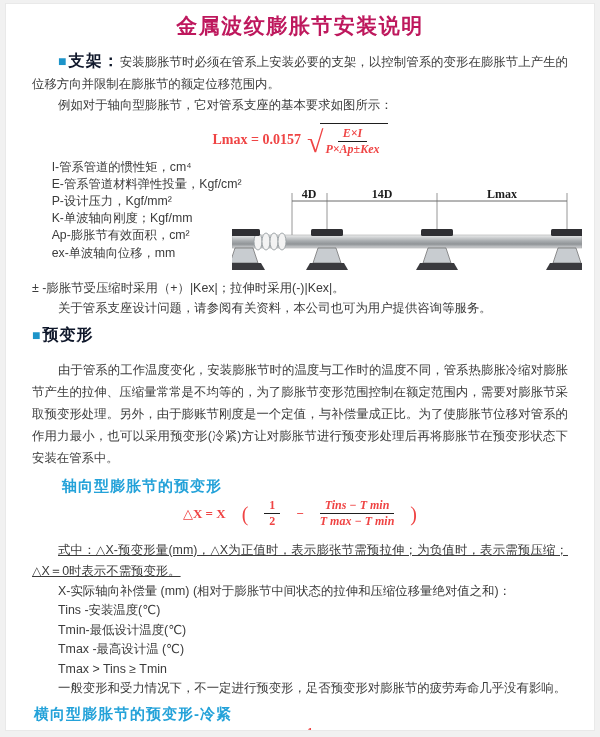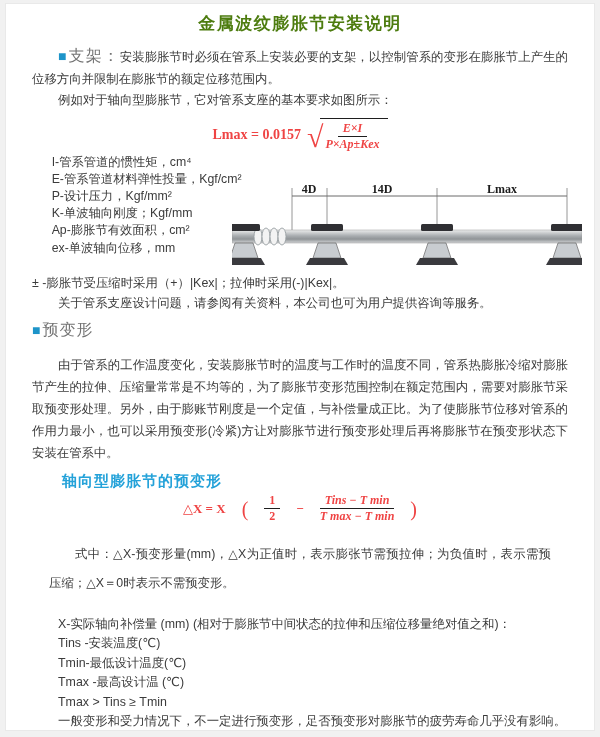--- a/index.html
+++ b/index.html
@@ -9,24 +9,24 @@
   }
   .page{
     position:relative;box-sizing:border-box;
     width:588px;height:726px;margin:4px 6px 7px 6px;
     padding:0 26px;background:#ffffff;color:#3b3b3b;
     overflow:hidden;box-shadow:0 0 0 1px #e9e9e9;
     font-size:12.4px;
   }
   .title{
     margin:0;padding-top:8px;text-align:center;
-    font-size:17px;font-weight:700;color:#4d7c0f;letter-spacing:1.5px;
+    font-size:21px;font-weight:700;color:#be185d;letter-spacing:1.5px;
   }
   .bullet{color:#1d94c9;font-size:14px;margin-right:2px;}
-  .sec-title{color:#737373;font-weight:400;font-size:16px;letter-spacing:1px;}
+  .sec-title{color:#0f172a;font-weight:700;font-size:16px;letter-spacing:1px;}
   p.intro{margin:10px 0 0;line-height:21.5px;text-indent:2.1em;text-align:justify;}
   p.example{margin:0;line-height:21.5px;text-indent:2.1em;}
 
   .formula{font-family:"Liberation Serif","DejaVu Serif",serif;color:#ef4444;}
   .f1{margin:6px 0 2px;display:flex;justify-content:center;align-items:center;
       gap:6px;font-weight:700;font-size:14px;height:34px;}
   .sqrt{display:inline-flex;align-items:center;}
   .sqrt-sym{font-size:30px;font-weight:400;line-height:0.85;margin-right:-3px;transform:translateY(2px);}
   .sqrt-body{border-top:1.5px solid #1e1e1e;padding:1px 8px 0 5px;}
   .frac{display:inline-flex;flex-direction:column;align-items:center;
@@ -46,21 +46,21 @@
   .sec2{margin:6px 0 12px;line-height:22px;}
   .s2-para{margin:0;line-height:22px;text-align:justify;text-indent:2.1em;}
 
   .sub{font-weight:700;font-size:15px;color:#24a2d9;letter-spacing:1px;}
   .sub-axial{margin:6px 0 0 30px;line-height:21px;}
   .sub-lateral{margin:4px 0 0 2px;line-height:21px;}
 
   .f2{margin:4px 0 12px;display:flex;justify-content:center;align-items:center;
       gap:16px;font-weight:700;font-size:13px;height:28px;}
   .paren{font-size:20px;font-weight:400;line-height:1;}
-  .note-para{margin:17px;line-height:29px;text-align:justify;text-indent:2.1em;}
+  .note-para{margin:0;line-height:21px;text-align:justify;text-indent:2.1em;text-decoration:underline;}
   .ax-item{line-height:19.5px;padding-left:2.1em;white-space:nowrap;}
   .f3{margin:4px 0 2px;display:flex;justify-content:center;align-items:center;
       gap:5px;font-weight:700;font-size:13px;height:26px;}
   svg text{font-family:"Liberation Serif","DejaVu Serif",serif;font-weight:700;fill:#1c1c1c;}
 </style>
 </head>
 <body>
 
 <div class="page">
 

